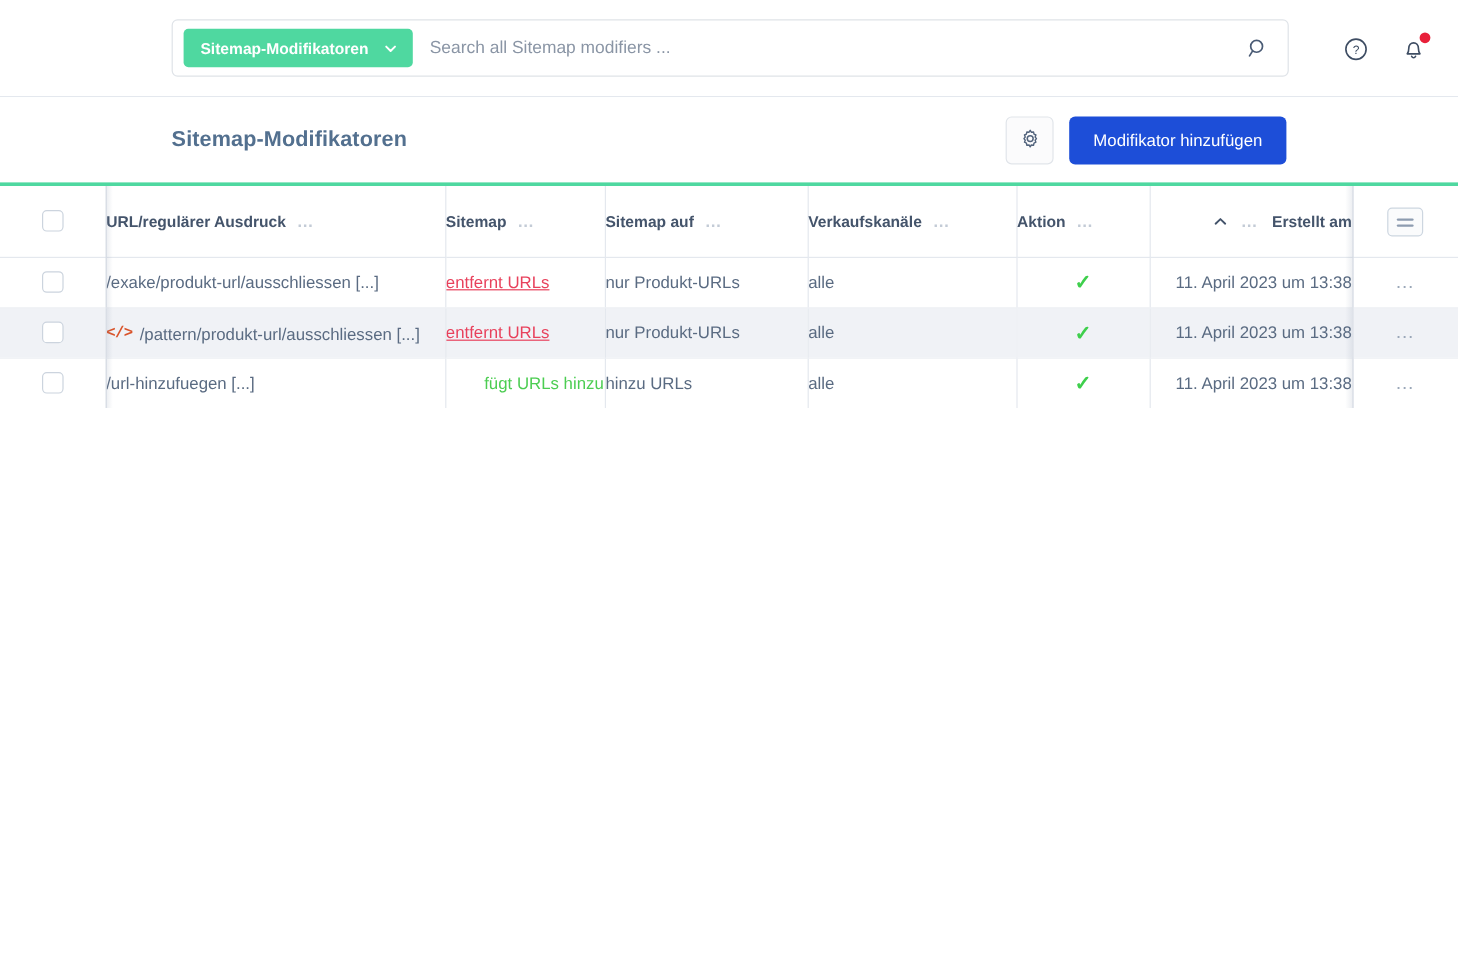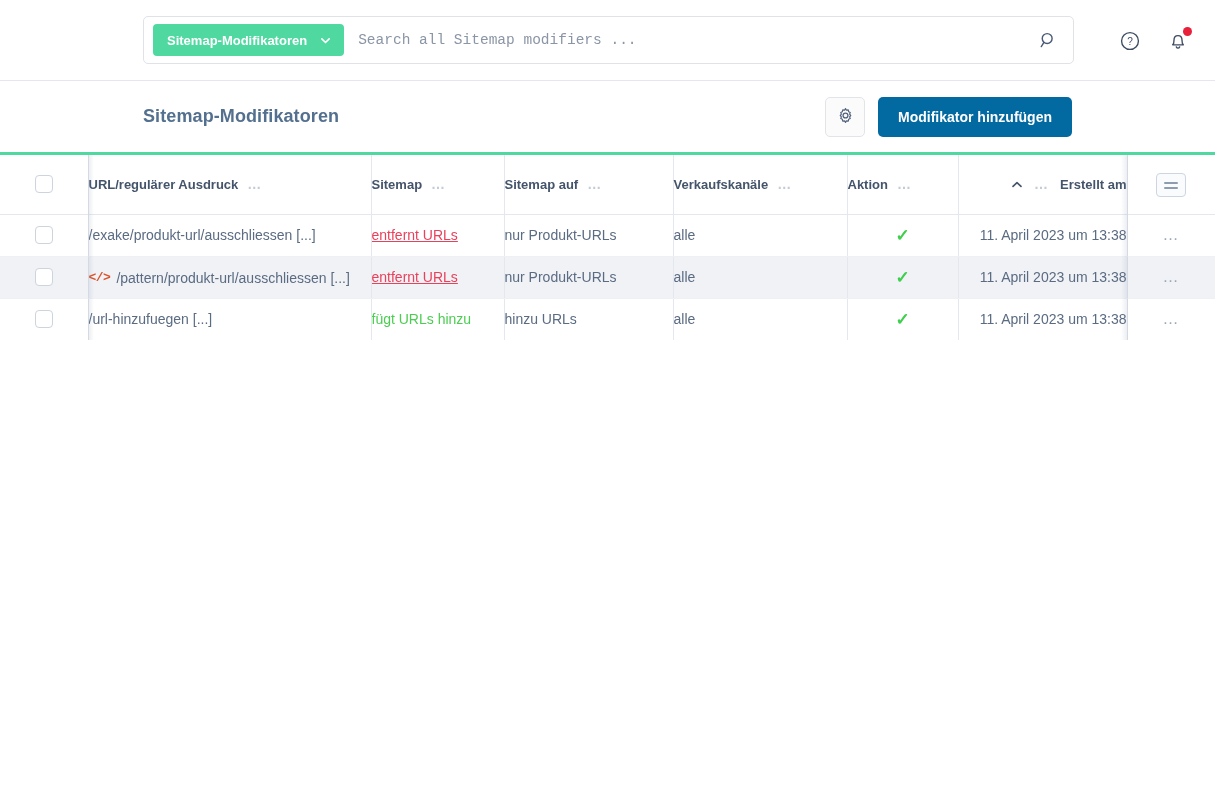--- a/index.html
+++ b/index.html
@@ -49,21 +49,21 @@
     gap: 12px;
     cursor: pointer;
     white-space: nowrap;
   }
   .scope-btn .chev { display: flex; align-items: center; }
   .search-input {
     flex: 1;
     border: none;
     outline: none;
     font-size: 14.5px;
-    font-family: Liberation Mono, monospace;
+    font-family: Liberation Sans, sans-serif;
     color: #4a5b75;
     padding-left: 14px;
     background: transparent;
   }
   .search-input::placeholder { color: #8a95a5; }
   .search-go {
     width: 34px; height: 34px;
     display: flex; align-items: center; justify-content: center;
     cursor: pointer; background: none; border: none;
   }
@@ -109,24 +109,24 @@
   .gear-btn {
     width: 40px; height: 40px;
     border: 1px solid #e1e5ea;
     border-radius: 5px;
     background: #fbfbfc;
     display: flex; align-items: center; justify-content: center;
     cursor: pointer;
   }
   .primary-btn {
     height: 40px;
-    background: #0369a1;
+    background: #1d4ed8;
     color: #fff;
     border: none; border-radius: 5px;
-    font-size: 14px; font-weight: bold;
+    font-size: 14px; font-weight: normal;
     padding: 0 20px;
     cursor: pointer;
     font-family: "Liberation Sans", sans-serif;
     white-space: nowrap;
   }
 
   
   .table-zone {
     position: relative;
     width: 100%;
@@ -207,21 +207,21 @@
 
   .url-text { display: inline-flex; align-items: center; gap: 6px; }
   .code-ico {
     color: #d9542b;
     font-size: 13px;
     font-weight: bold;
     font-family: "Liberation Mono", monospace;
     letter-spacing: -.5px;
   }
   .act-remove { color: #e8415c; font-size: 14px; text-decoration: underline; }
-  .act-add    { color: #4ccd52; font-size: 14px; }
+  .act-add    { color: #4ccd52; font-size: 14px; margin-left: 32px; }
   .tick { color: #3ecf4c; font-size: 17px; font-weight: bold; }
   td.active-cell { padding-left: 0; text-align: center; }
   td.date-cell {
     text-align: right;
     padding-left: 0;
     padding-right: 16px;
     color: #5a6b82;
   }
   td.menu-cell { padding-left: 0; text-align: center; }
   .row-dots {

